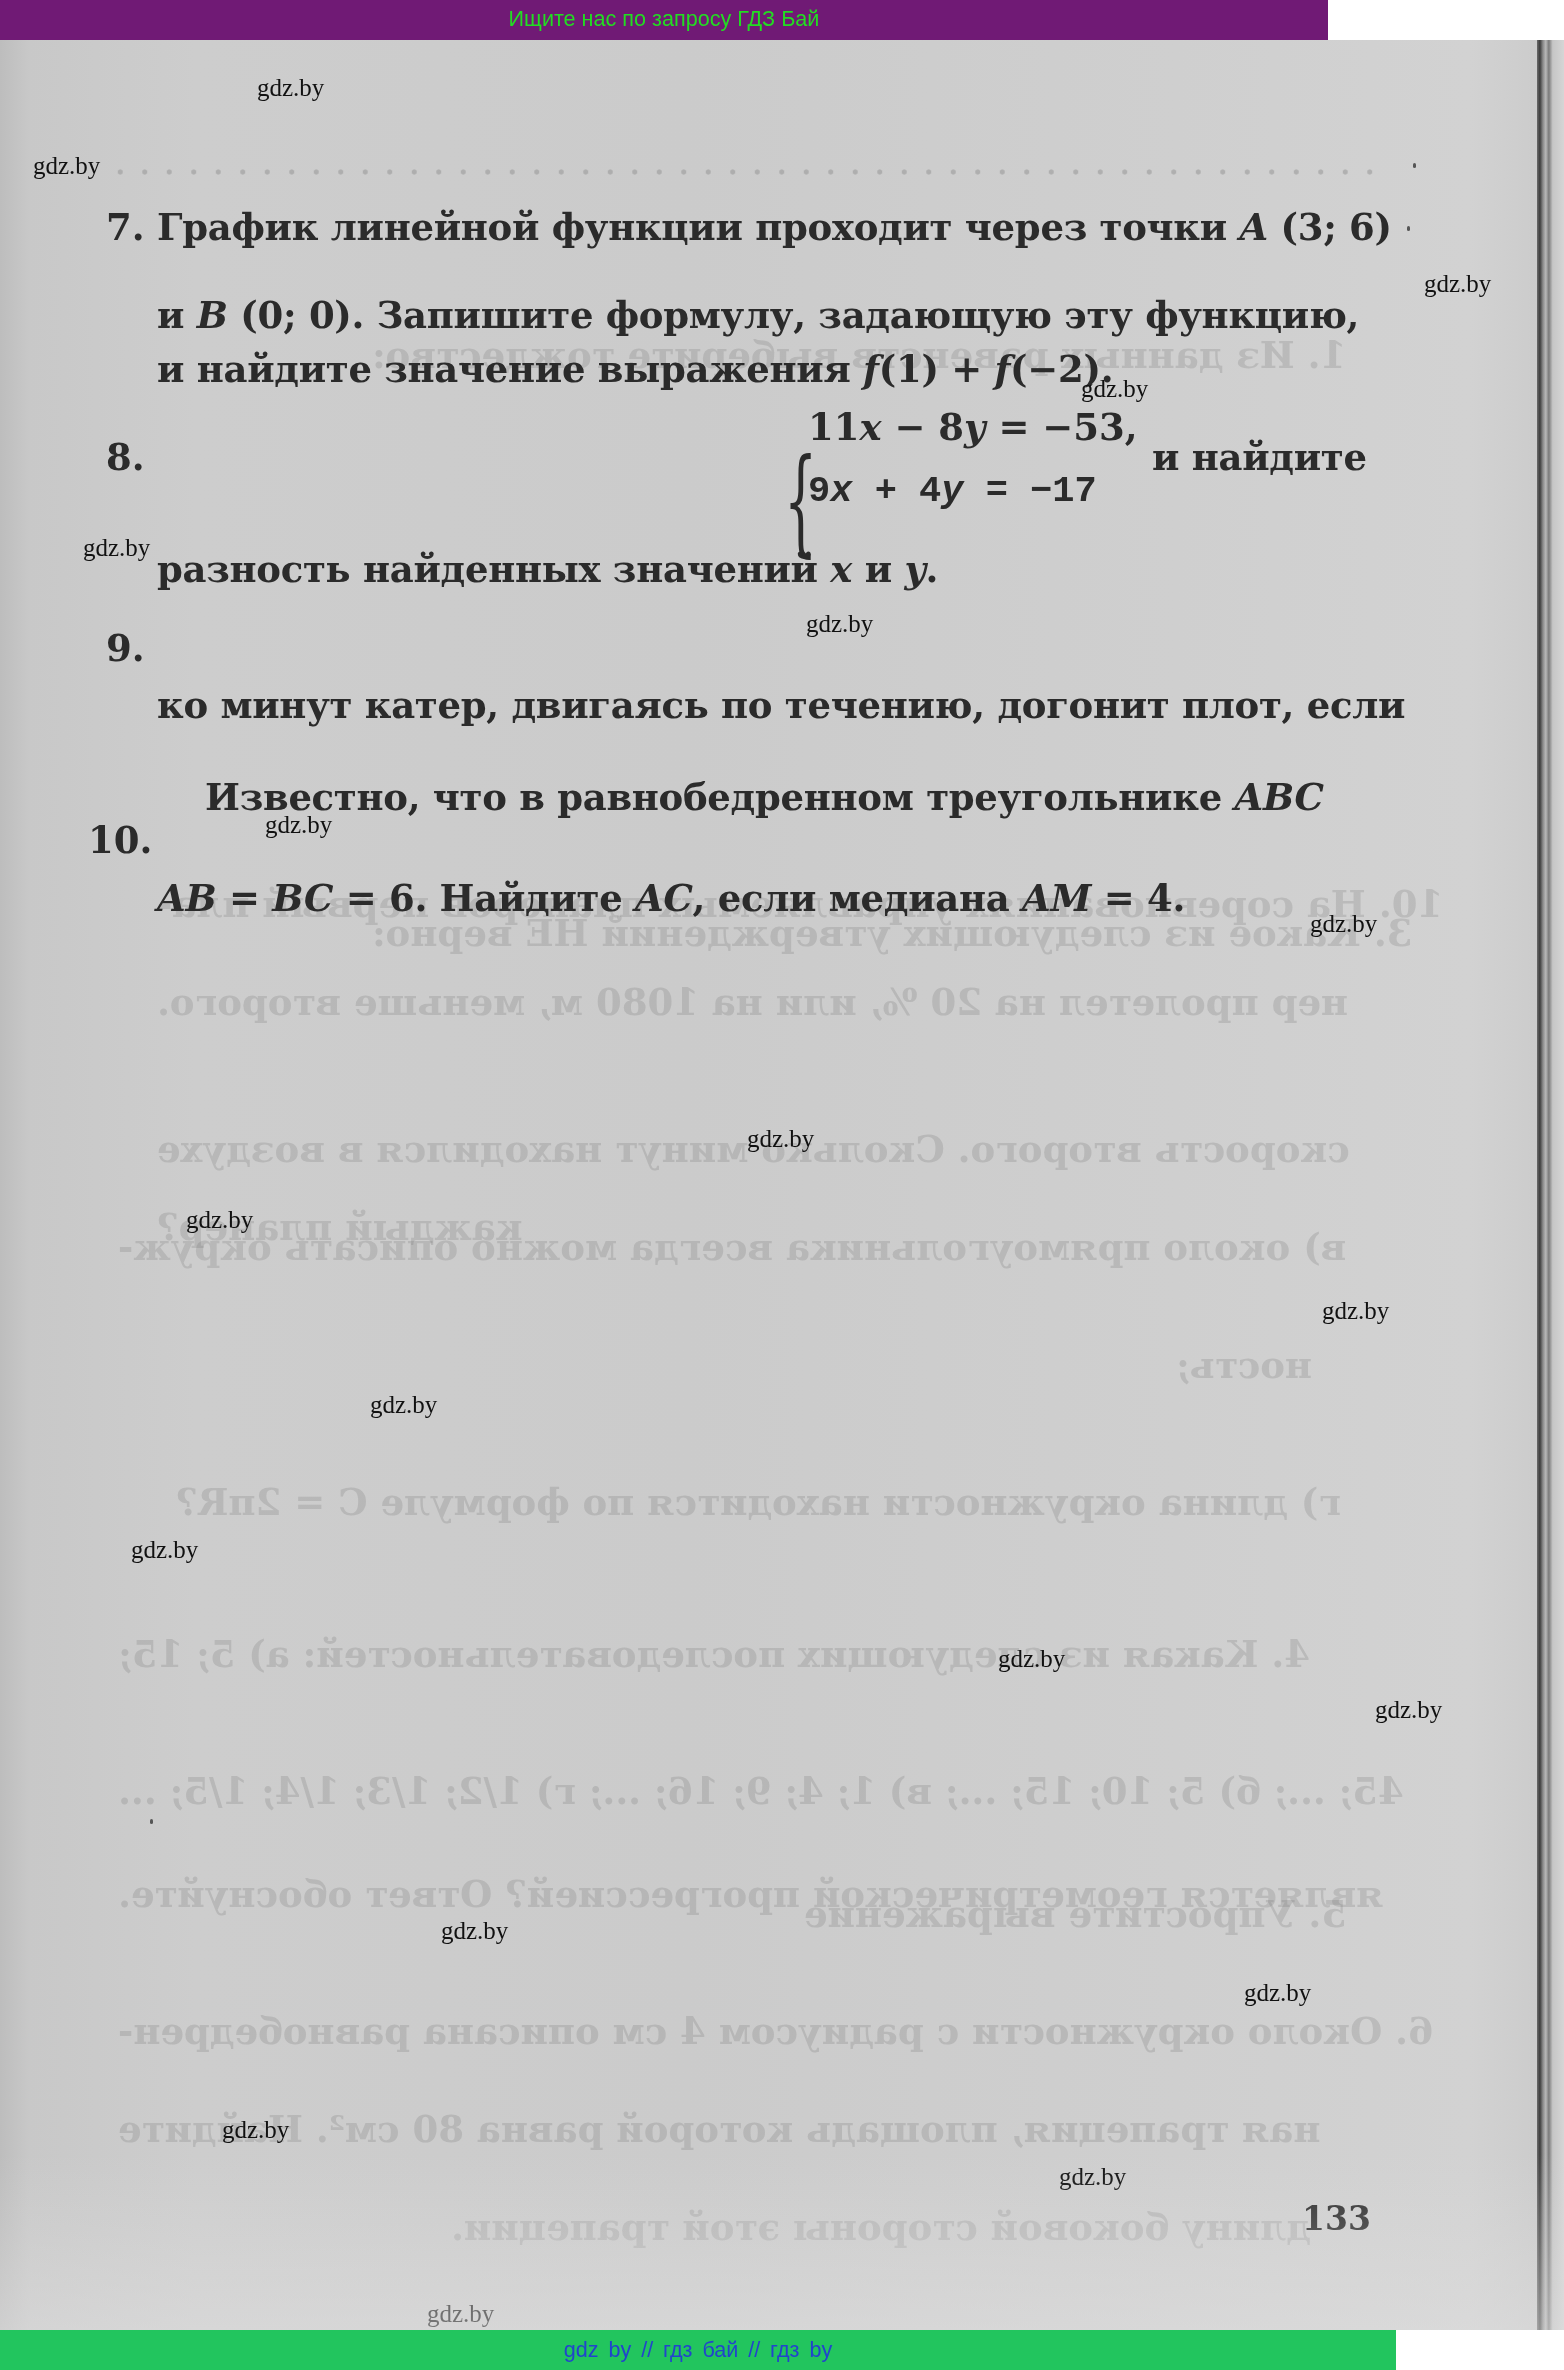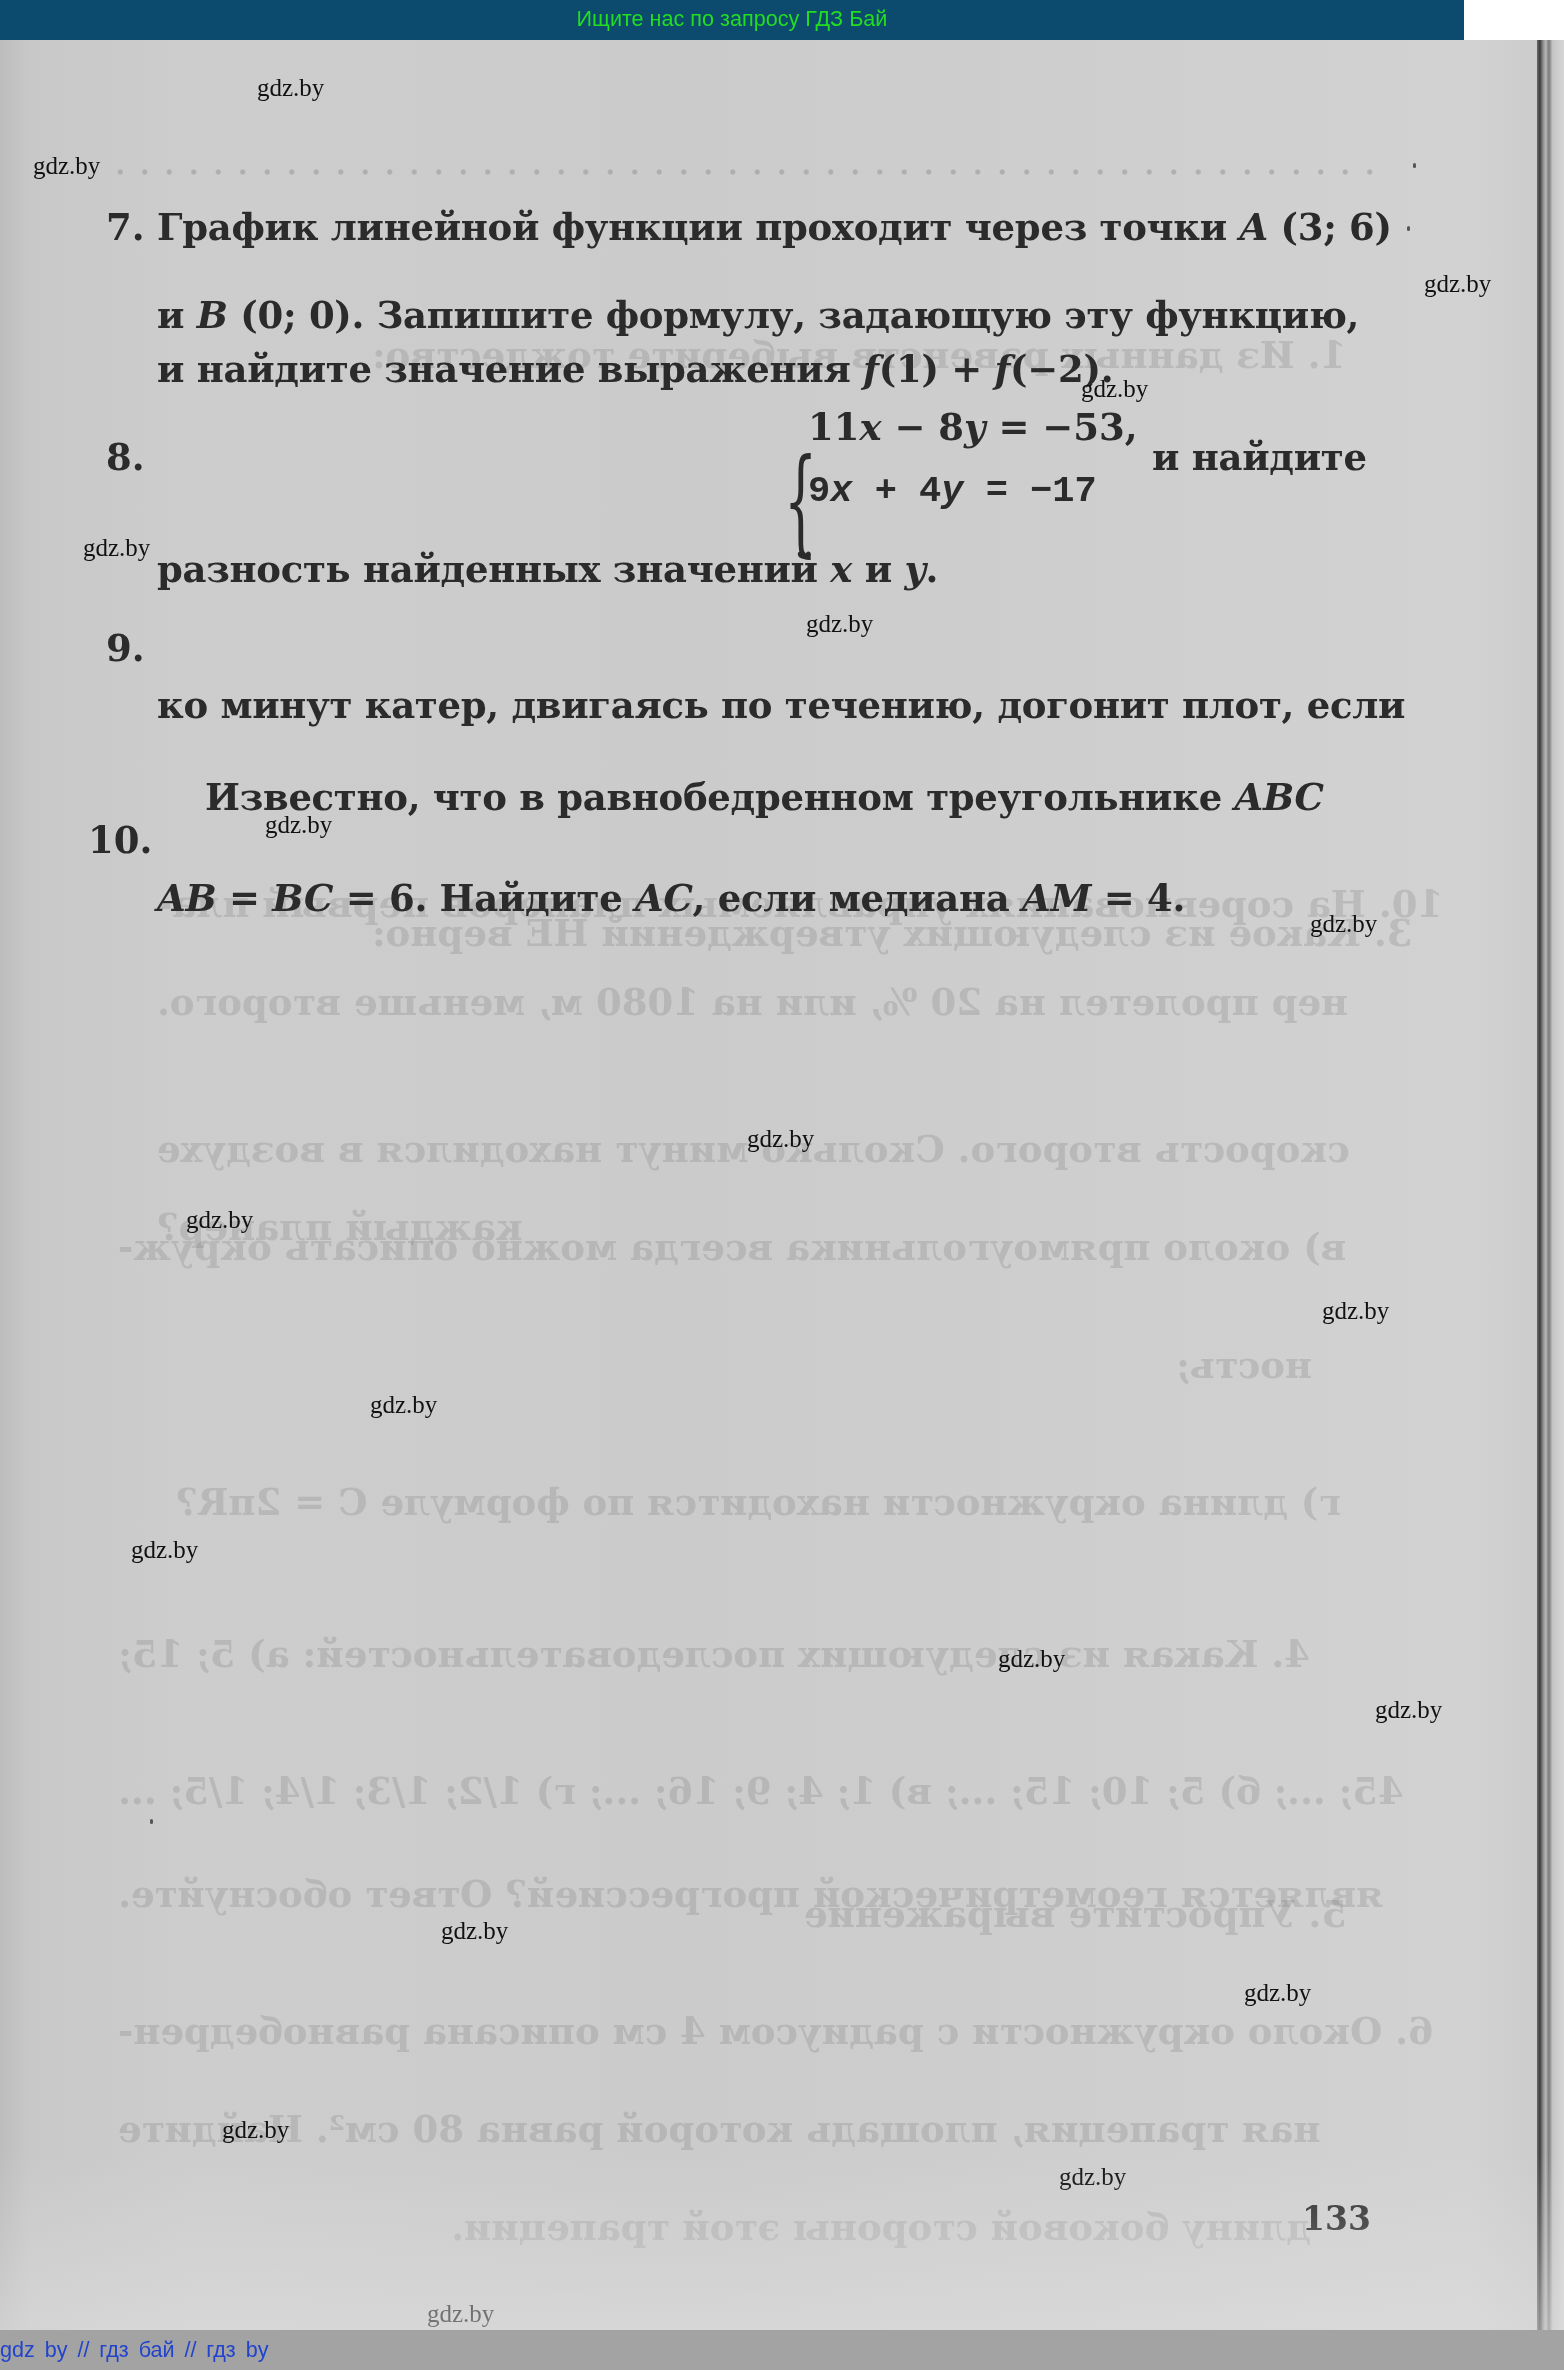--- a/index.html
+++ b/index.html
@@ -2,31 +2,31 @@
 <html><head>
   <meta charset="utf-8">
   <style>
     html, body { margin:0; padding:0; }
     body {
       width:1564px; height:2370px; position:relative; overflow:hidden;
       background:#ffffff;
       font-family:"DejaVu Serif", "Liberation Serif", serif;
     }
     .top-banner {
-      position:absolute; left:0; top:0; width:1464px; height:40px;
-      background:#0c4a6e; text-align:center;
+      position:absolute; left:0; top:0; width:1328px; height:40px;
+      background:#701a75; text-align:center;
     }
     .top-banner span {
       display:inline-block; margin-top:5.9px;
       font-family:"Liberation Sans", "DejaVu Sans", sans-serif;
       font-size:21.6px; color:#22dd22;
     }
     .bottom-banner {
-      position:absolute; left:0; top:2330px; width:1564px; height:40px;
-      background:#a3a3a3; 
+      position:absolute; left:0; top:2330px; width:1396px; height:40px;
+      background:#22c55e; text-align:center;
     }
     .bottom-banner span {
       display:inline-block; margin-top:6.9px;
       font-family:"Liberation Sans", "DejaVu Sans", sans-serif;
       font-size:21.6px; color:#2244cc; word-spacing:3.9px;
     }
     .page {
       position:absolute; left:0; top:40px; width:1564px; height:2290px;
       background:linear-gradient(90deg, #bdbdbd 0px, #c8c8c8 29px, #cdcdcd 196px, #cbcbcb 686px, #cfcfcf 1176px, #d2d2d2 1470px, #cccccc 1537px);
       overflow:hidden;

